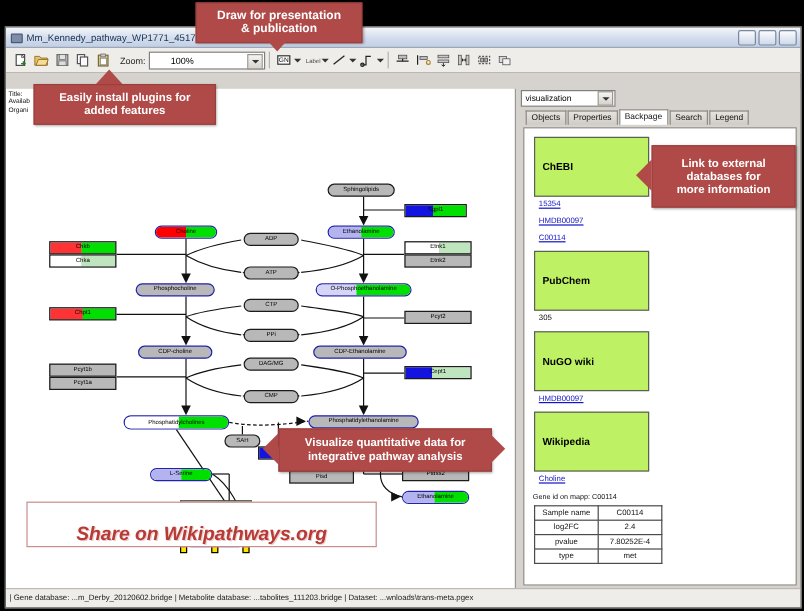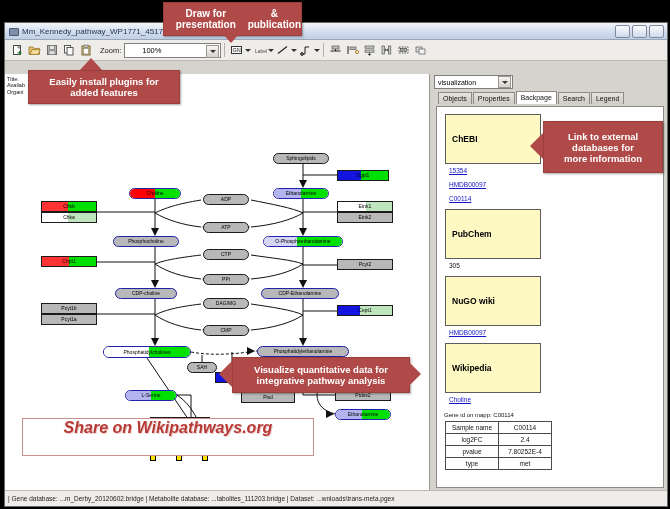--- a/index.html
+++ b/index.html
@@ -51,40 +51,40 @@
   .viz-row{height:16px;display:flex;align-items:center;padding-left:4px;}
   .viz-sel{width:74px;height:12px;background:#fff;border:1px solid #7f7f7f;font-size:7px;display:flex;align-items:center;padding-left:3px;position:relative;}
   .viz-sel .arr{position:absolute;right:1px;top:0px;width:11px;height:10px;background:linear-gradient(#f6f5f3,#d6d2cb);border:1px solid #9a968f;display:flex;align-items:center;justify-content:center;}
 
   .tabs{display:flex;align-items:flex-end;height:14px;padding-left:8px;gap:1px;}
   .tab{font-size:7px;padding:2px 4px 2px 4px;border:1px solid #8e8a84;border-bottom:none;background:linear-gradient(#e6e3de,#cfccc6);color:#111;}
   .tab.active{background:#fff;padding-bottom:3px;}
   .panelbox{position:absolute;left:6px;right:3px;top:32px;bottom:3px;background:#fff;border:1px solid #8e8a84;overflow:hidden;}
 
   .dbblock{margin:7px 0 0 8px;}
-  .dbhdr{display:inline-block;min-width:82px;background:#fef9c3;border:1px solid #5d5d5d;font-size:8.5px;font-weight:bold;padding:19px 6px;color:#000;}
+  .dbhdr{display:inline-block;min-width:82px;background:#bef264;border:1px solid #5d5d5d;font-size:8.5px;font-weight:bold;padding:19px 6px;color:#000;}
   .dblink{font-size:6.5px;color:#1414c8;text-decoration:underline;margin:3px 0 0 4px;display:block;}
   .dbplain{font-size:6.5px;color:#111;margin:3px 0 0 4px;display:block;}
   .exprhdr{font-size:8.5px;font-weight:bold;margin:9px 0 0 7px;color:#000;}
   .geneid{font-size:6px;margin:9px 0 3px 7px;color:#111;}
   table.expr{margin-left:8px;border-collapse:collapse;}
   table.expr td{border:1px solid #4a4a4a;font-size:6.5px;padding:2px 4px;text-align:center;color:#111;min-width:44px;}
 
   
   .statusbar{position:absolute;left:0;right:0;bottom:0;height:15px;background:#efedea;border-top:1px solid #bdb9b2;display:flex;align-items:center;font-size:6.5px;color:#1a1a1a;padding-left:3px;}
 
   
   .callout{position:absolute;background:#b04a48;color:#fff;font-weight:bold;text-align:center;
            border:1px solid #9b3f3d;box-shadow:1px 1px 2px rgba(0,0,0,.35);z-index:50;
            display:flex;align-items:center;justify-content:center;line-height:11px;}
   .arrow-dn{position:absolute;width:0;height:0;z-index:50;border-left:9px solid transparent;border-right:9px solid transparent;border-top:10px solid #b04a48;}
   .arrow-up{position:absolute;width:0;height:0;z-index:50;border-left:11px solid transparent;border-right:11px solid transparent;border-bottom:12px solid #b04a48;}
   .arrow-lf{position:absolute;width:0;height:0;z-index:50;border-top:13px solid transparent;border-bottom:13px solid #b04a48 0;border-bottom:13px solid transparent;border-right:13px solid #b04a48;}
   .arrow-rt{position:absolute;width:0;height:0;z-index:50;border-top:13px solid transparent;border-bottom:13px solid transparent;border-left:13px solid #b04a48;}
-  .sharebox{position:absolute;z-index:55;background:#fff;border:1px solid #c98d8b;display:flex;align-items:flex-start;justify-content:center;}
+  .sharebox{position:absolute;z-index:55;background:#fff;border:1px solid #c98d8b;display:flex;align-items:flex-end;justify-content:center;}
   .sharebox span{font-style:italic;font-weight:bold;color:#b83a36;font-size:16px;text-shadow:1px 1px 0 #e9cfcd;}
 </style>
 </head>
 <body>
 
 <div id="root">
 
   <div class="app">
 
     <div class="titlebar">
@@ -587,21 +587,21 @@
             </table>
         </div>
       </div>
     </div>
 
     <div class="statusbar">
       <span>| Gene database: ...m_Derby_20120602.bridge | Metabolite database: ...tabolites_111203.bridge | Dataset:  ...wnloads\trans-meta.pgex</span>
     </div>
   </div>
 
-  <div class="callout" style="left:163px;top:2px;width:137px;height:32px;font-size:10px;">
+  <div class="callout" style="left:163px;top:2px;width:137px;height:32px;font-size:10px;flex-direction:column;">
     <span>Draw for presentation</span>
     <span>&amp; publication</span>
   </div>
   <div class="arrow-dn" style="left:222px;top:33px;"></div>
 
   <div class="callout" style="left:28px;top:70px;width:150px;height:32px;font-size:9.5px;flex-direction:column;">
     <span>Easily install plugins for</span>
     <span>added features</span>
   </div>
   <div class="arrow-up" style="left:80px;top:58px;"></div>

